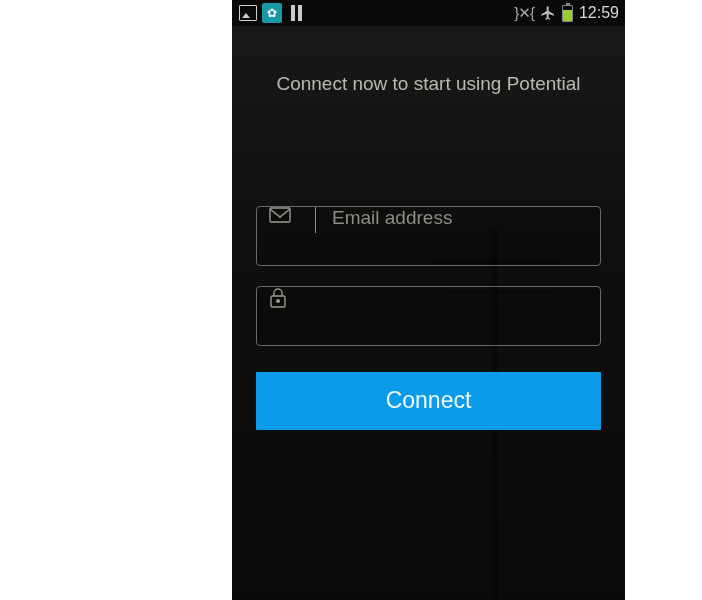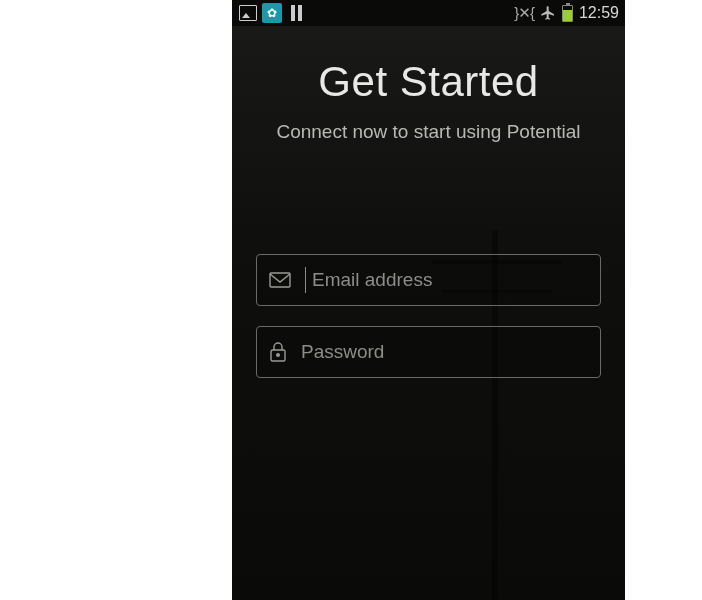--- a/index.html
+++ b/index.html
@@ -166,26 +166,26 @@
       padding: 0 10px;
     }
     .form {
       margin-top: 108px;
       display: flex;
       flex-direction: column;
       gap: 20px;
     }
     .input-wrap {
       display: flex;
-      align-items: center;
-      height: 52px;
+      align-items: flex-start;
+      height: 60px;
       border: 1px solid #6a6a68;
       border-radius: 4px;
       padding: 0 12px;
-      gap: 14px;
+      gap: 24px;
       background: rgba(0,0,0,0.15);
     }
     .input-wrap svg { flex-shrink:0; }
     .input-wrap input {
       flex: 1;
       background: transparent;
       border: none;
       outline: none;
       color: #d0d0cc;
       font-size: 19px;
@@ -243,37 +243,36 @@
           </svg>
       </span>
       <span class="battery">
           <span class="battery-fill"></span>
         </span>
       <span class="clock">12:59</span>
     </div>
   </div>
 
   <div class="content">
-    <h1 class="title">Get Started</h1>
     <p class="subtitle">Connect now to start using Potential</p>
 
     <div class="form">
       <div class="input-wrap">
         <svg width="22" height="16" viewBox="0 0 22 16" fill="none" stroke="#9a9a96" stroke-width="1.4">
           <rect x="1" y="1" width="20" height="14" rx="1"></rect>
           <path d="M1 2 L11 10 L21 2"></path>
         </svg>
         <span class="cursor-line"></span>
         <input type="text" placeholder="Email address" style="">
       </div>
 
       <div class="input-wrap">
         <svg width="18" height="22" viewBox="0 0 18 22" fill="none" stroke="#9a9a96" stroke-width="1.4">
           <rect x="2" y="9" width="14" height="11" rx="1.5"></rect>
           <path d="M5 9 V6 a4 4 0 0 1 8 0 V9"></path>
           <circle cx="9" cy="14" r="1.3" fill="#9a9a96"></circle>
         </svg>
-        <input type="password" placeholder="Password" style="">
       </div>
 
+      <button class="connect-btn">Connect</button>
     </div>
   </div>
 </div>
 
 </body></html>

